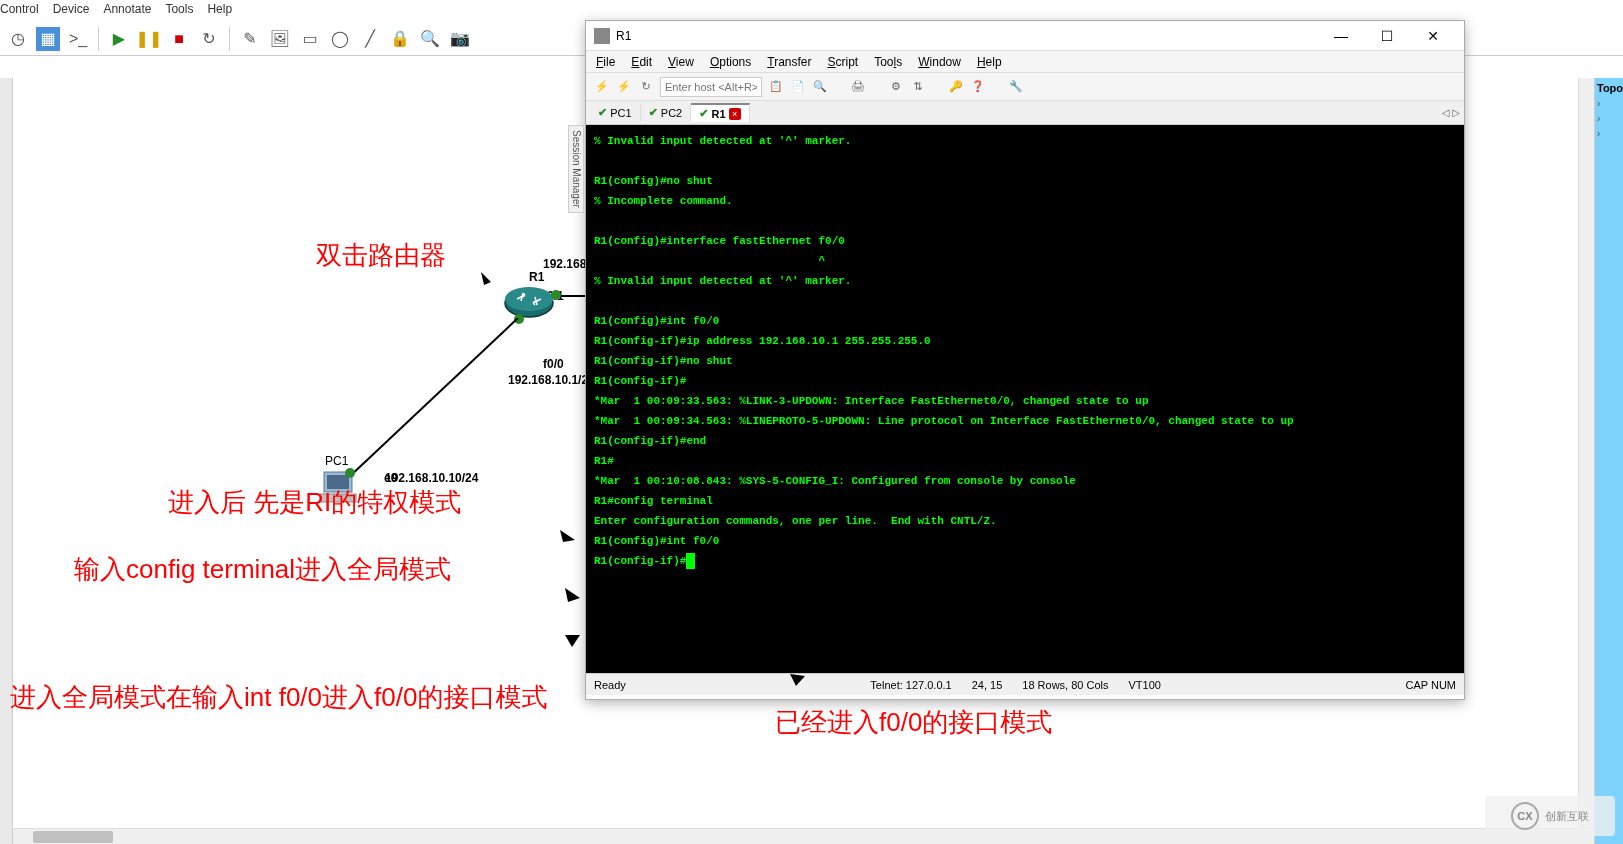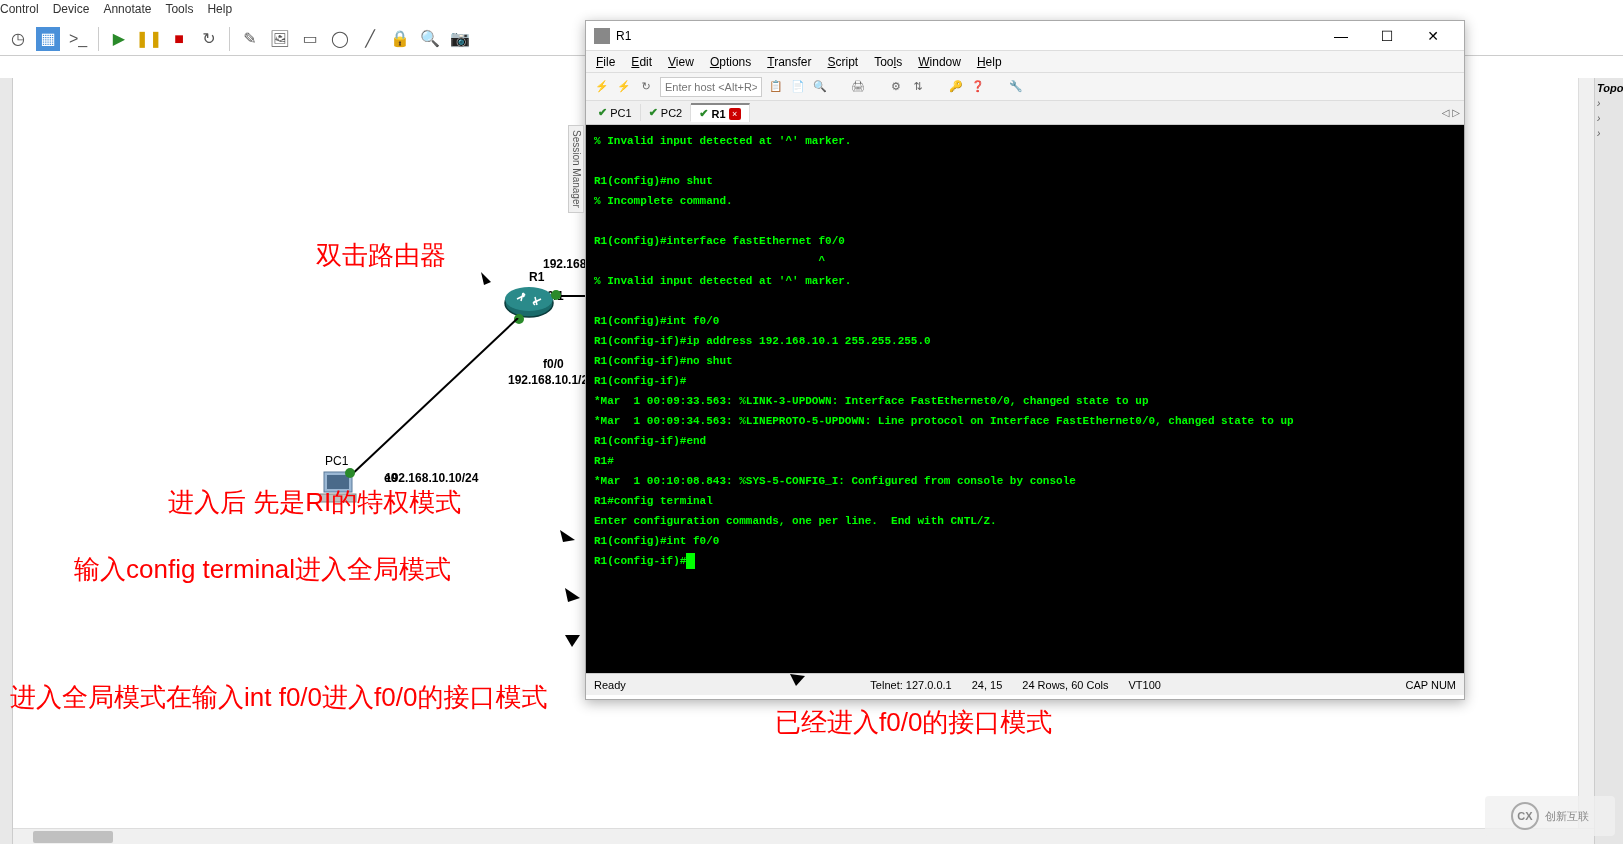--- a/index.html
+++ b/index.html
@@ -13,21 +13,21 @@
 .gns3-toolbar { height: 34px; background: #fff; border-bottom: 1px solid #ccc; display: flex; align-items: center; gap: 6px; padding: 0 6px; }
 .tb-icon { width: 24px; height: 24px; display: flex; align-items: center; justify-content: center; font-size: 16px; color: #555; }
 .sep { width: 1px; height: 24px; background: #ccc; margin: 0 2px; }
 .play { color: #2a8a2a; }
 .pause { color: #d4a000; }
 .stop { color: #c00; }
 
 .gns3-body { position: absolute; top: 78px; left: 0; right: 0; bottom: 0; display: flex; }
 .left-dock { width: 12px; background: #e8e8e8; }
 .canvas-area { flex: 1; background: #fff; position: relative; border-left: 1px solid #ccc; border-right: 1px solid #ccc; }
-.right-dock { width: 28px; background: #e5e5e5; font-size: 11px; padding: 4px 2px; font-style: italic; }
+.right-dock { width: 28px; background: #7dd3fc; font-size: 11px; padding: 4px 2px; }
 .right-dock .lbl { font-weight: bold; }
 .right-dock .item { font-size: 10px; color: #555; margin-top: 4px; }
 
 .scrollbar-v { position: absolute; right: 0; top: 0; bottom: 16px; width: 16px; background: #f0f0f0; border-left: 1px solid #ddd;}
 .scrollbar-h { position: absolute; left: 0; bottom: 0; right: 0; height: 16px; background: #f0f0f0; border-top: 1px solid #ddd;}
 .scrollbar-h .thumb { position: absolute; left: 20px; top: 2px; height: 12px; width: 80px; background: #c0c0c0; border-radius: 2px;}
 
 
 .topo-label { position: absolute; font-family: sans-serif; font-size: 12px; font-weight: bold; color: #000; }
 .router { position: absolute; width: 52px; height: 40px; }
@@ -228,21 +228,21 @@
 *Mar  1 00:10:08.843: %SYS-5-CONFIG_I: Configured from console by console
 R1#config terminal
 Enter configuration commands, one per line.  End with CNTL/Z.
 R1(config)#int f0/0
 R1(config-if)#<span class="cursor"></span></div>
   <div class="term-status">
     <span>Ready</span>
     <span class="spacer"></span>
     <span>Telnet: 127.0.0.1</span>
     <span>24,  15</span>
-    <span>24 Rows, 60 Cols</span>
+    <span>18 Rows, 80 Cols</span>
     <span>VT100</span>
     <span class="spacer"></span>
     <span>CAP  NUM</span>
   </div>
 </div>
 
 <div class="anno" style="top:238px; left:316px;">双击路由器</div>
 <svg class="arrow" style="top:250px; left:446px; width:60px; height:40px;">
     <line x1="5" y1="15" x2="45" y2="32" stroke-width="3"></line>
     <polygon points="45,32 35,22 38,35"></polygon>

